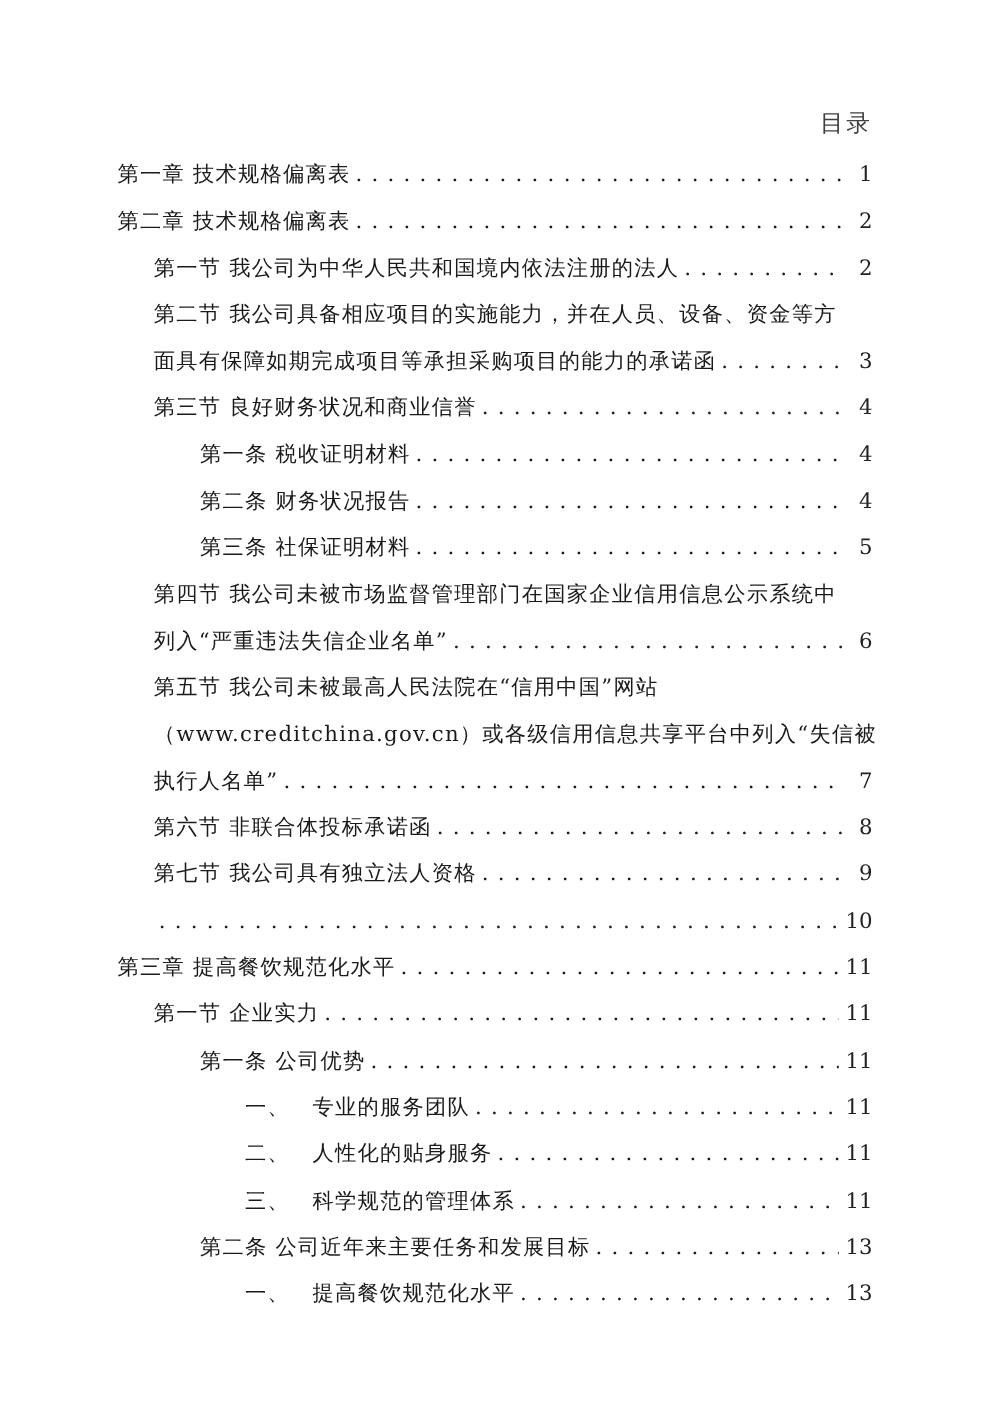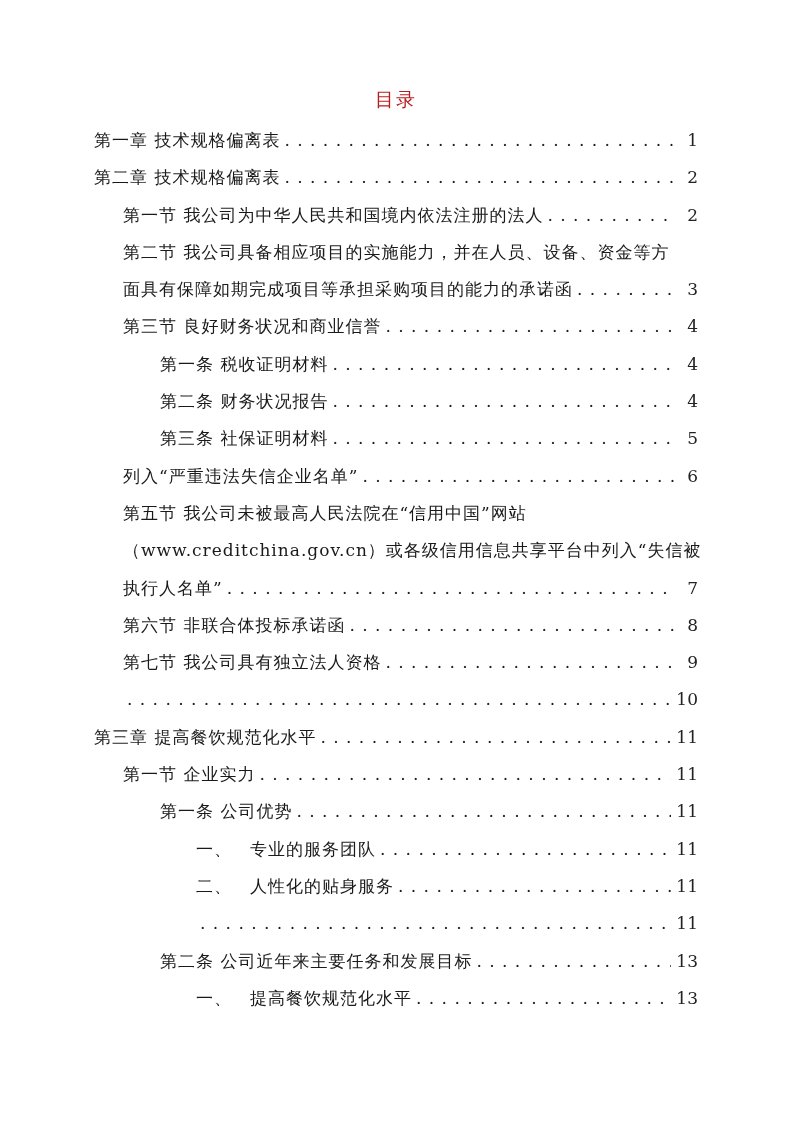--- a/index.html
+++ b/index.html
@@ -17,23 +17,23 @@
     padding: 86px 96px 0 94px;
     font-family: "DejaVu Serif", "Liberation Serif", serif;
     color: #1a1a1a;
     overflow: hidden;
   }
   .toc-title {
     margin: 0 0 10px 0;
     font-size: 19px;
     font-weight: 400;
     line-height: 26px;
-    text-align: center;
+    text-align: right;
     letter-spacing: 2px;
-    color: #b91c1c;
+    color: #404040;
   }
   .toc-list {
     width: 100%;
   }
   .toc-line {
     display: flex;
     align-items: baseline;
     height: 37.3px;
     line-height: 37.3px;
     font-size: 17px;
@@ -110,20 +110,24 @@
         <span class="toc-text">第二条 财务状况报告</span>
         <span class="toc-dots">. . . . . . . . . . . . . . . . . . . . . . . . . . . . . . . . . . . . . . . . . . . . . . . . . . . . . . . . . . . . . . . . . . . . . . . . . . . . . . . . . . . . . . . . . . . . . . . . . . . . </span>
         <span class="toc-page">4</span>
       </div>
       <div class="toc-line ind2">
         <span class="toc-text">第三条 社保证明材料</span>
         <span class="toc-dots">. . . . . . . . . . . . . . . . . . . . . . . . . . . . . . . . . . . . . . . . . . . . . . . . . . . . . . . . . . . . . . . . . . . . . . . . . . . . . . . . . . . . . . . . . . . . . . . . . . . . </span>
         <span class="toc-page">5</span>
       </div>
       <div class="toc-line ind1">
+        <span class="toc-text">第四节 我公司未被市场监督管理部门在国家企业信用信息公示系统中</span>
+        <span class="spacer"></span>
+      </div>
+      <div class="toc-line ind1">
         <span class="toc-text">列入“严重违法失信企业名单”</span>
         <span class="toc-dots">. . . . . . . . . . . . . . . . . . . . . . . . . . . . . . . . . . . . . . . . . . . . . . . . . . . . . . . . . . . . . . . . . . . . . . . . . . . . . . . . . . . . . . . . . . . . . . . . . . . . </span>
         <span class="toc-page">6</span>
       </div>
       <div class="toc-line ind1">
         <span class="toc-text">第五节 我公司未被最高人民法院在“信用中国”网站</span>
         <span class="spacer"></span>
       </div>
       <div class="toc-line ind1">
         <span class="toc-text">（www.creditchina.gov.cn）或各级信用信息共享平台中列入“失信被</span>
@@ -167,20 +171,21 @@
         <span class="toc-text">一、　专业的服务团队</span>
         <span class="toc-dots">. . . . . . . . . . . . . . . . . . . . . . . . . . . . . . . . . . . . . . . . . . . . . . . . . . . . . . . . . . . . . . . . . . . . . . . . . . . . . . . . . . . . . . . . . . . . . . . . . . . . </span>
         <span class="toc-page">11</span>
       </div>
       <div class="toc-line ind3">
         <span class="toc-text">二、　人性化的贴身服务</span>
         <span class="toc-dots">. . . . . . . . . . . . . . . . . . . . . . . . . . . . . . . . . . . . . . . . . . . . . . . . . . . . . . . . . . . . . . . . . . . . . . . . . . . . . . . . . . . . . . . . . . . . . . . . . . . . </span>
         <span class="toc-page">11</span>
       </div>
       <div class="toc-line ind3">
+        <span class="toc-text">三、　科学规范的管理体系</span>
         <span class="toc-dots">. . . . . . . . . . . . . . . . . . . . . . . . . . . . . . . . . . . . . . . . . . . . . . . . . . . . . . . . . . . . . . . . . . . . . . . . . . . . . . . . . . . . . . . . . . . . . . . . . . . . </span>
         <span class="toc-page">11</span>
       </div>
       <div class="toc-line ind2">
         <span class="toc-text">第二条 公司近年来主要任务和发展目标</span>
         <span class="toc-dots">. . . . . . . . . . . . . . . . . . . . . . . . . . . . . . . . . . . . . . . . . . . . . . . . . . . . . . . . . . . . . . . . . . . . . . . . . . . . . . . . . . . . . . . . . . . . . . . . . . . . </span>
         <span class="toc-page">13</span>
       </div>
       <div class="toc-line ind3">
         <span class="toc-text">一、　提高餐饮规范化水平</span>

